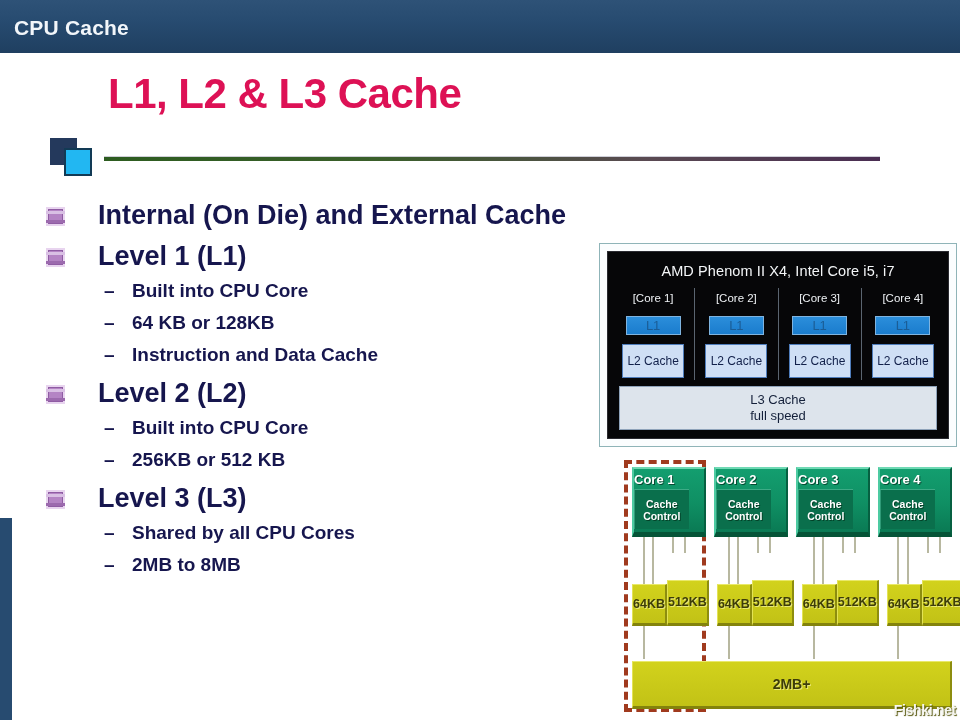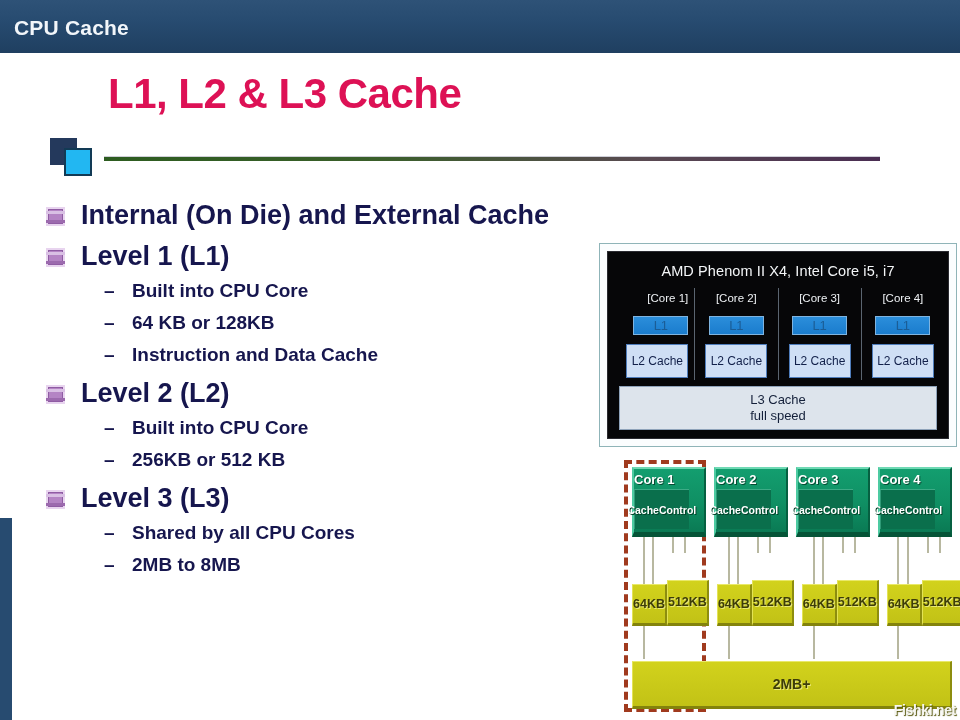--- a/index.html
+++ b/index.html
@@ -93,20 +93,21 @@
   .cube::after {
     content: ""; position: absolute;
     left: -2px; bottom: 1px; width: 19px; height: 3px;
     background: #9c6aae;
   }
   .lvl1-text {
     font-size: 27px; font-weight: bold;
     color: #16164e;
     line-height: 34px;
     white-space: nowrap;
+    margin-left: 17px;
   }
   .lvl2 {
     display: flex; align-items: baseline;
     margin-left: 58px;
     height: 32px;
   }
   .dash {
     font-size: 19px; font-weight: bold;
     color: #16164e;
     width: 28px; flex: 0 0 auto;
@@ -144,21 +145,21 @@
     display: flex;
     flex: 0 0 auto;
     height: 92px;
   }
   .die-core {
     flex: 1 1 0;
     border-left: 1px solid #5a6470;
     display: flex; flex-direction: column; align-items: center;
     padding: 0 6px;
   }
-  .die-core:first-child { border-left: none; align-items: flex-end; }
+  .die-core:first-child { border-left: none; }
   .die-core-label {
     color: #eef1f4; font-size: 11.5px;
     margin: 4px 0 12px;
     white-space: nowrap;
   }
   .die-l1 {
     width: 78%; height: 19px;
     background: linear-gradient(180deg, #2b8edb 0%, #1a7ccd 100%);
     border: 1px solid #7fb4e0;
     color: #1b5d96;
@@ -225,21 +226,21 @@
     white-space: nowrap;
   }
   .cc-box {
     width: 78%; flex: 1 1 auto;
     margin-bottom: 3px;
     background: #0a6f4c;
     border-top: 1px solid #3dab86;
     border-left: 1px solid #2f9a77;
     color: #ffffff; font-size: 10.5px; font-weight: bold;
     line-height: 12px;
-    display: flex; flex-direction: row;
+    display: flex; flex-direction: column;
     align-items: center; justify-content: center;
     text-shadow: 1px 1px 0 #044128;
   }
 
   .tree-cols {
     position: absolute; left: 18px; top: 79px;
     width: 320px; height: 122px;
     display: flex; gap: 8px;
   }
   .tree-col {

